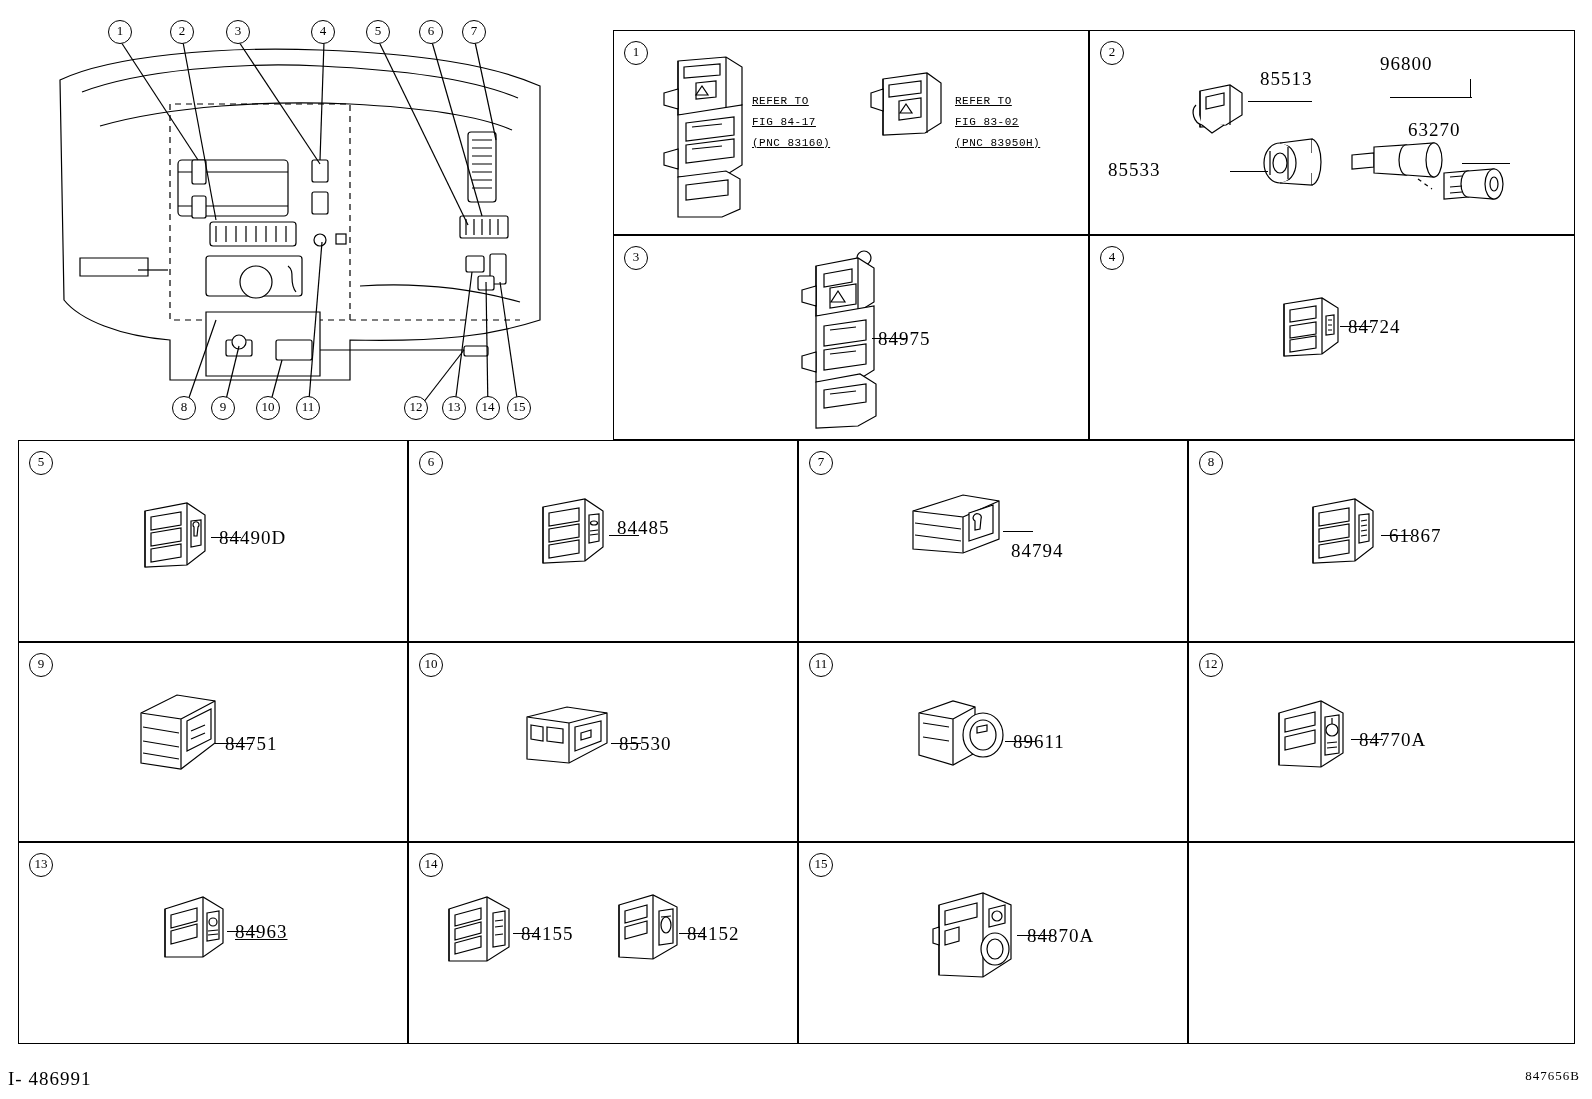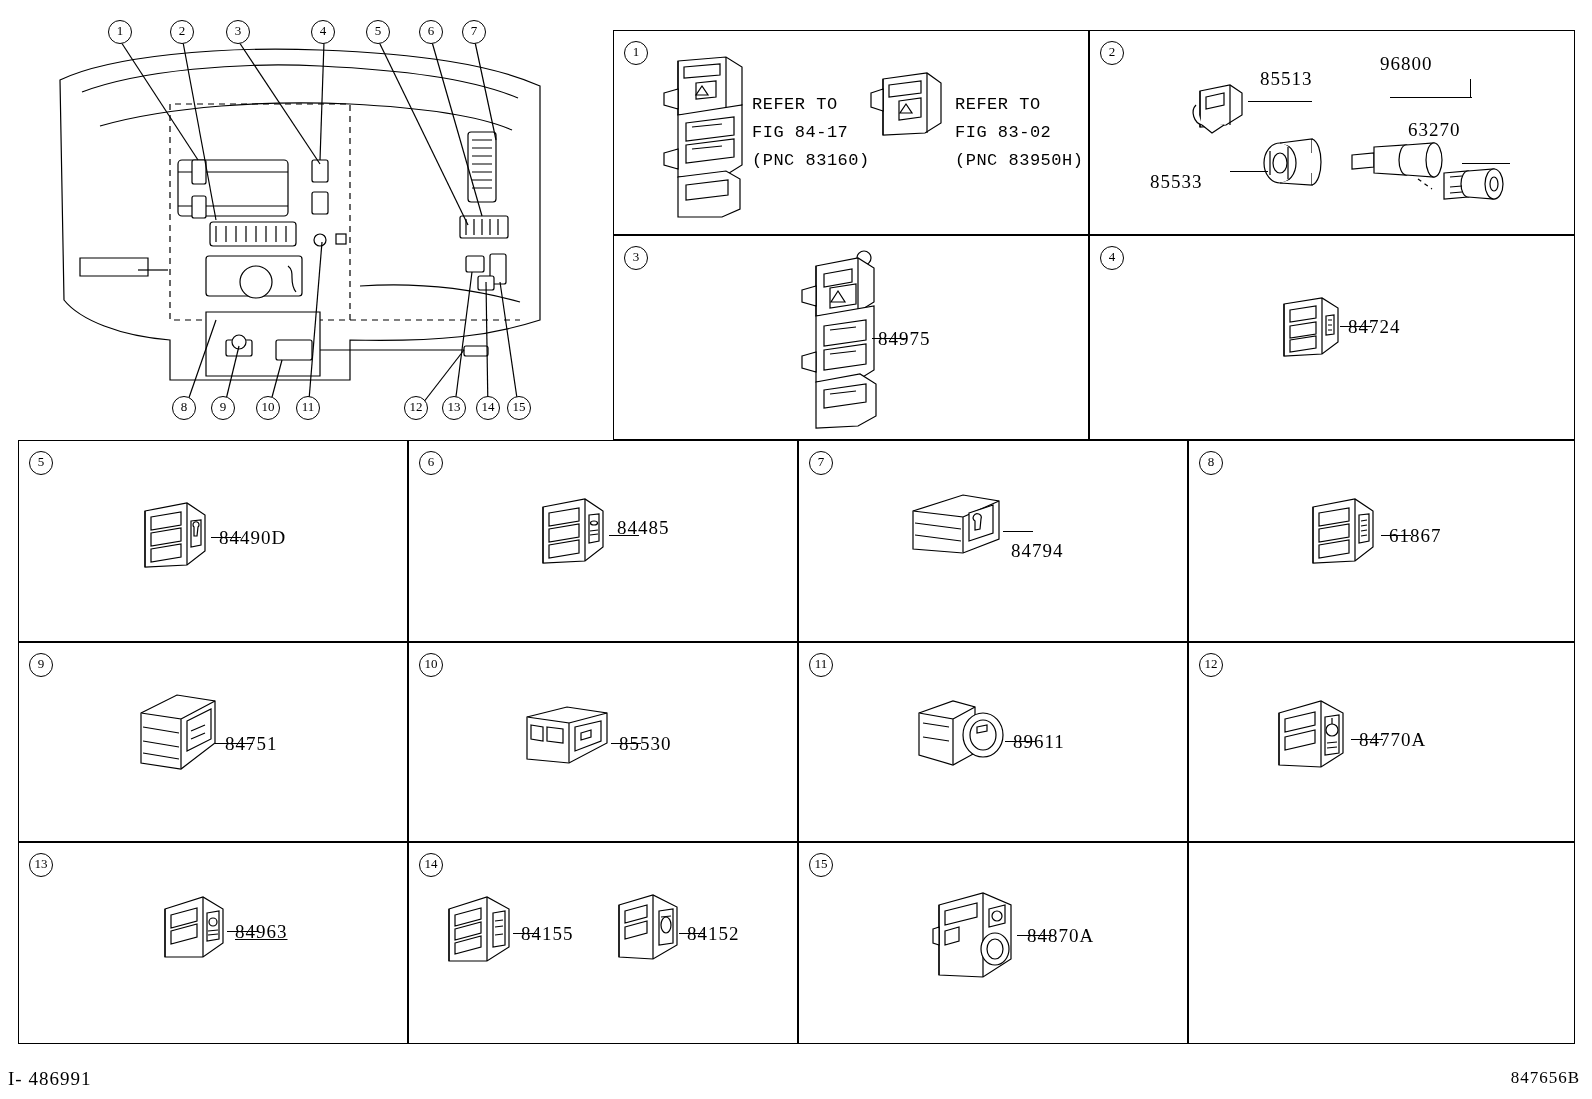--- a/index.html
+++ b/index.html
@@ -6,32 +6,32 @@
   body{width:1592px;height:1099px;position:relative;font-family:"Liberation Serif",serif;color:#000;overflow:hidden;}
   .root{position:absolute;left:0;top:0;width:1592px;height:1099px;}
 
   
   .cell{position:absolute;border:1px solid #000;box-sizing:border-box;}
   .callout{position:absolute;width:22px;height:22px;border:1.3px solid #000;border-radius:50%;
            font-size:13px;line-height:20px;text-align:center;font-family:"Liberation Serif",serif;background:#fff;}
   .pn{position:absolute;font-family:"Liberation Serif",serif;font-size:19px;letter-spacing:1px;white-space:nowrap;}
   .leader{position:absolute;background:#000;height:1.3px;}
   .vleader{position:absolute;background:#000;width:1.3px;}
-  .txtblk{position:absolute;font-family:"Liberation Mono",monospace;font-size:17px;line-height:28px;white-space:pre;letter-spacing:0.5px;}
+  .txtblk{position:absolute;font-family:"Liberation Mono",monospace;font-size:11px;line-height:21px;white-space:pre;letter-spacing:0.5px;text-decoration:underline;}
 
   
   #dash{position:absolute;left:20px;top:20px;width:560px;height:420px;}
   #dash svg{position:absolute;left:0;top:0;}
 
   
   .part{position:absolute;}
   .part svg{display:block;}
 
   .footl{position:absolute;left:8px;top:1068px;font-family:"Liberation Serif",serif;font-size:19px;letter-spacing:1px;}
-  .footr{position:absolute;right:12px;top:1068px;font-family:"Liberation Serif",serif;font-size:17px;letter-spacing:1px;}
+  .footr{position:absolute;right:12px;top:1068px;font-family:"Liberation Serif",serif;font-size:13px;letter-spacing:1px;}
 </style>
 </head>
 <body>
 
 <div class="root">
 
   <div id="dash">
     <svg width="560" height="420" viewBox="0 0 560 420" fill="none" stroke="#000" stroke-width="1.2">
 
       <path d="M40 60 C 90 36, 200 26, 300 30 C 400 34, 470 44, 520 66 L 520 200 L 520 300
@@ -180,21 +180,21 @@
     <div class="part" style="left:168px;top:100px;">
       <svg width="84" height="62" viewBox="0 0 84 62" fill="#fff" stroke="#000" stroke-width="1.2">
         <ellipse cx="22" cy="32" rx="16" ry="20"></ellipse>
         <path d="M22 12 L54 8 L54 22 M22 52 L54 54 L54 42"></path>
         <path d="M54 8 C66 12 66 50 54 54"></path>
         <path d="M12 20 L12 44 M30 16 L30 48"></path>
         <ellipse cx="22" cy="32" rx="7" ry="10"></ellipse>
       </svg>
     </div>
     <div class="leader" style="left:140px;top:140px;width:38px;"></div>
-    <div class="pn" style="left:18px;top:140px;margin-left:42px;">85533</div>
+    <div class="pn" style="left:18px;top:128px;">85533</div>
 
     <div class="part" style="left:258px;top:98px;">
       <svg width="190" height="90" viewBox="0 0 190 90" fill="#fff" stroke="#000" stroke-width="1.2">
         <path d="M4 26 L26 24 L26 38 L4 40 Z"></path>
         <path d="M26 18 L58 16 L58 46 L26 44 Z"></path>
         <ellipse cx="58" cy="31" rx="7" ry="15"></ellipse>
         <path d="M58 16 L86 14 L86 48 L58 46"></path>
         <ellipse cx="86" cy="31" rx="8" ry="17"></ellipse>
         <path d="M70 50 L84 60" stroke-dasharray="4 4"></path>
         <path d="M96 44 L120 42 L120 68 L96 70 Z"></path>

